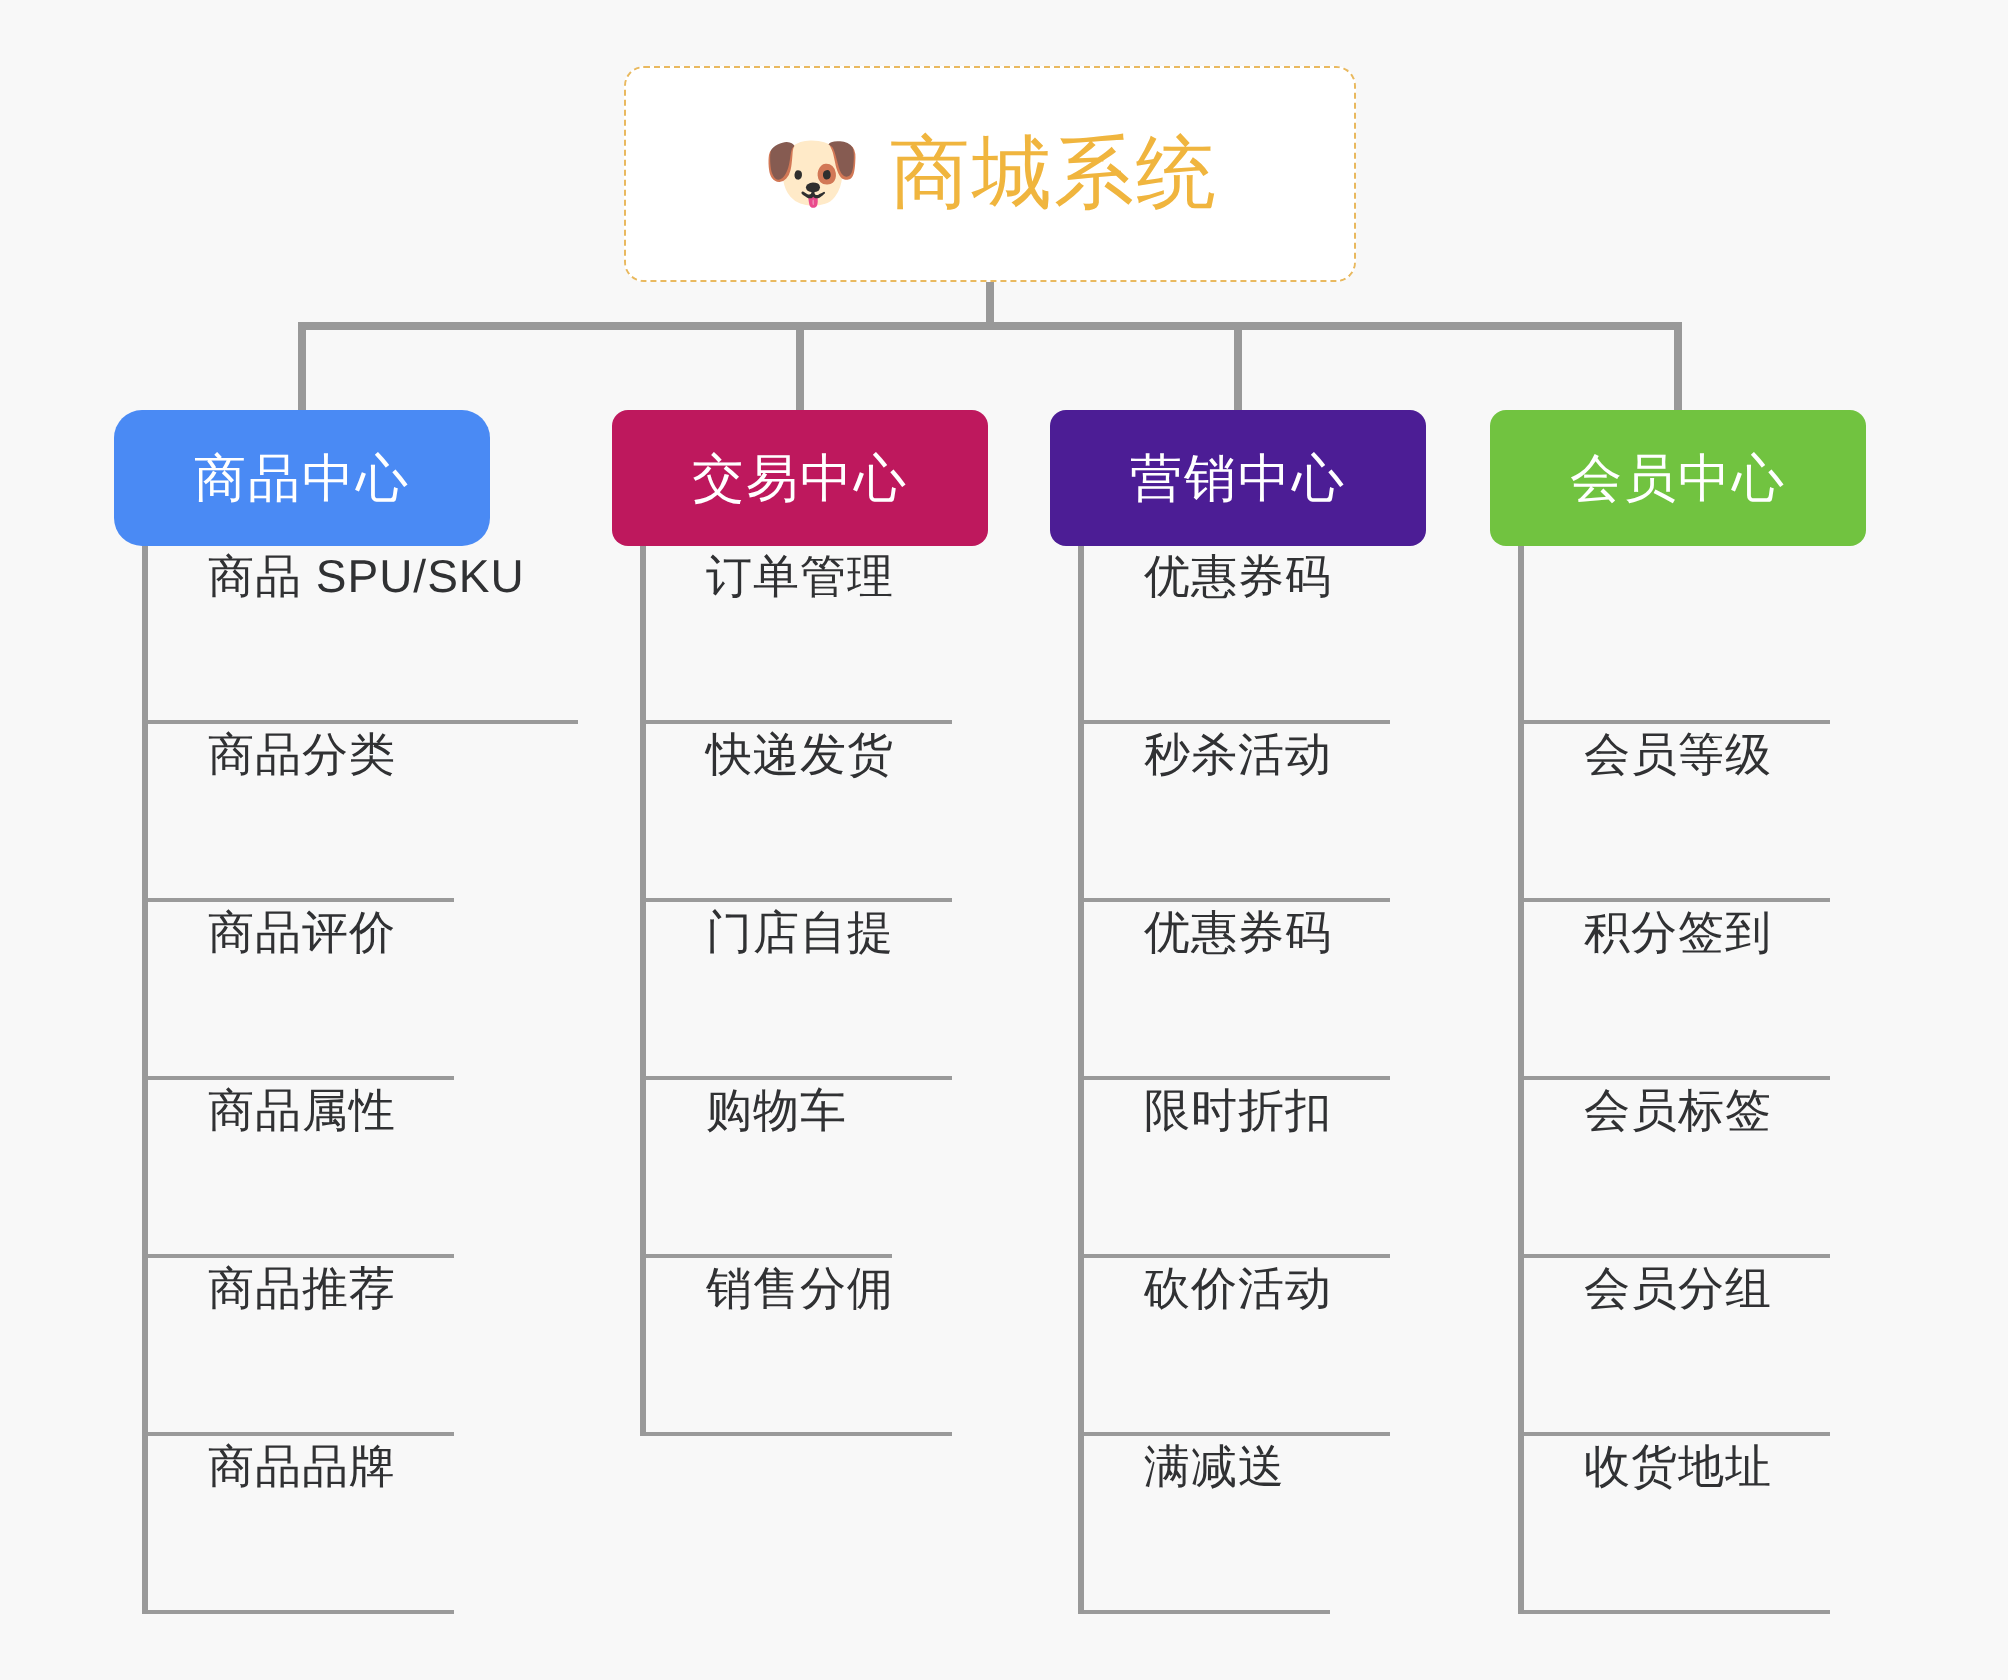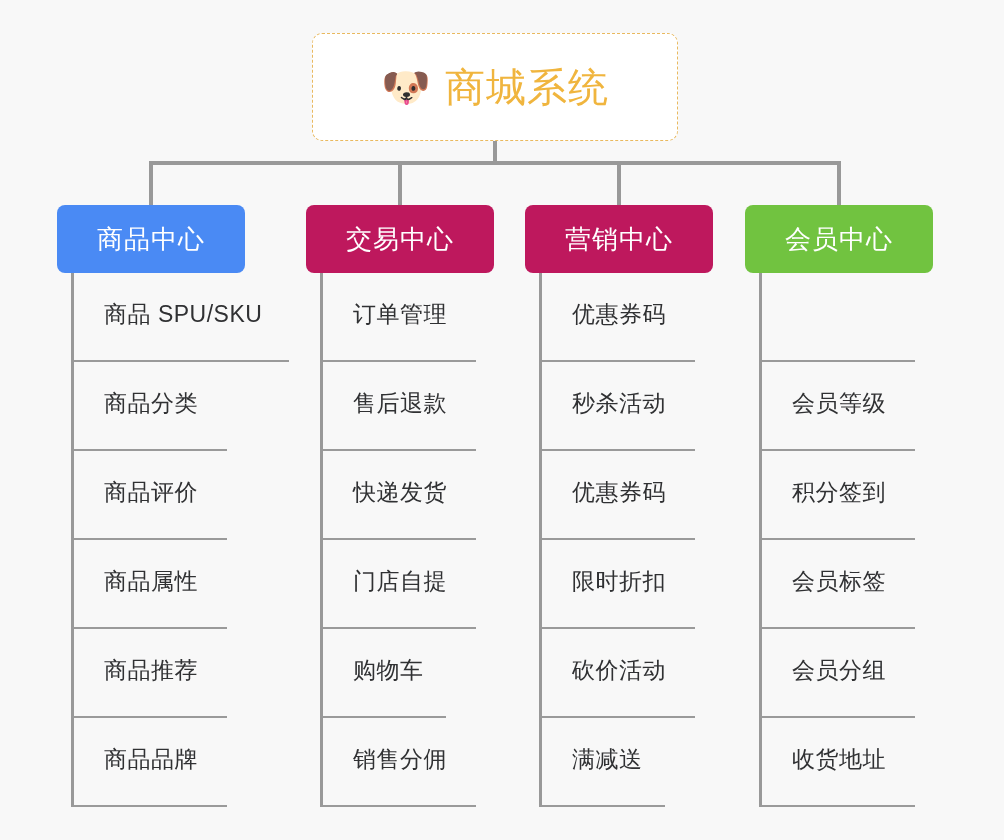--- a/index.html
+++ b/index.html
@@ -92,37 +92,37 @@
     box-sizing: border-box;
     border-radius: 8px;
     display: flex;
     align-items: center;
     justify-content: center;
     color: #ffffff;
     font-size: 26px;
     letter-spacing: 1px;
     white-space: nowrap;
   }
-  .cat-header.blue   { background: #4a8af4; }
+  .cat-header.blue   { background: #4a8af4; border-radius: 14px; }
   .cat-header.red    { background: #be185d; }
-  .cat-header.orange { background: #be185d; }
+  .cat-header.orange { background: #4c1d95; }
   .cat-header.green  { background: #71c340; text-align: right; }
 
   
   .leaf-list {
     position: relative;
     margin-left: 14px;
     border-left: 3px solid #999999;
     padding-top: 0;
   }
   .leaf-item {
     position: relative;
     height: 89px;
     display: flex;
-    align-items: center;
+    align-items: flex-start;
     box-sizing: border-box;
   }
   .leaf-label {
     display: inline-block;
     margin-left: 30px;
     padding-bottom: 6px;
     font-size: 23px;
     color: #303133;
     white-space: nowrap;
     letter-spacing: 0.5px;
@@ -190,24 +190,20 @@
   <div class="column c2">
     <div class="cat-header red">
       <span>交易中心</span>
     </div>
     <div class="leaf-list">
       <div class="leaf-item">
         <span class="leaf-label">订单管理</span>
         <span class="leaf-rule w-med"></span>
       </div>
       <div class="leaf-item">
-        <span class="leaf-label">售后退款</span>
-        <span class="leaf-rule w-med"></span>
-      </div>
-      <div class="leaf-item">
         <span class="leaf-label">快递发货</span>
         <span class="leaf-rule w-med"></span>
       </div>
       <div class="leaf-item">
         <span class="leaf-label">门店自提</span>
         <span class="leaf-rule w-med"></span>
       </div>
       <div class="leaf-item">
         <span class="leaf-label">购物车</span>
         <span class="leaf-rule w-short"></span>

